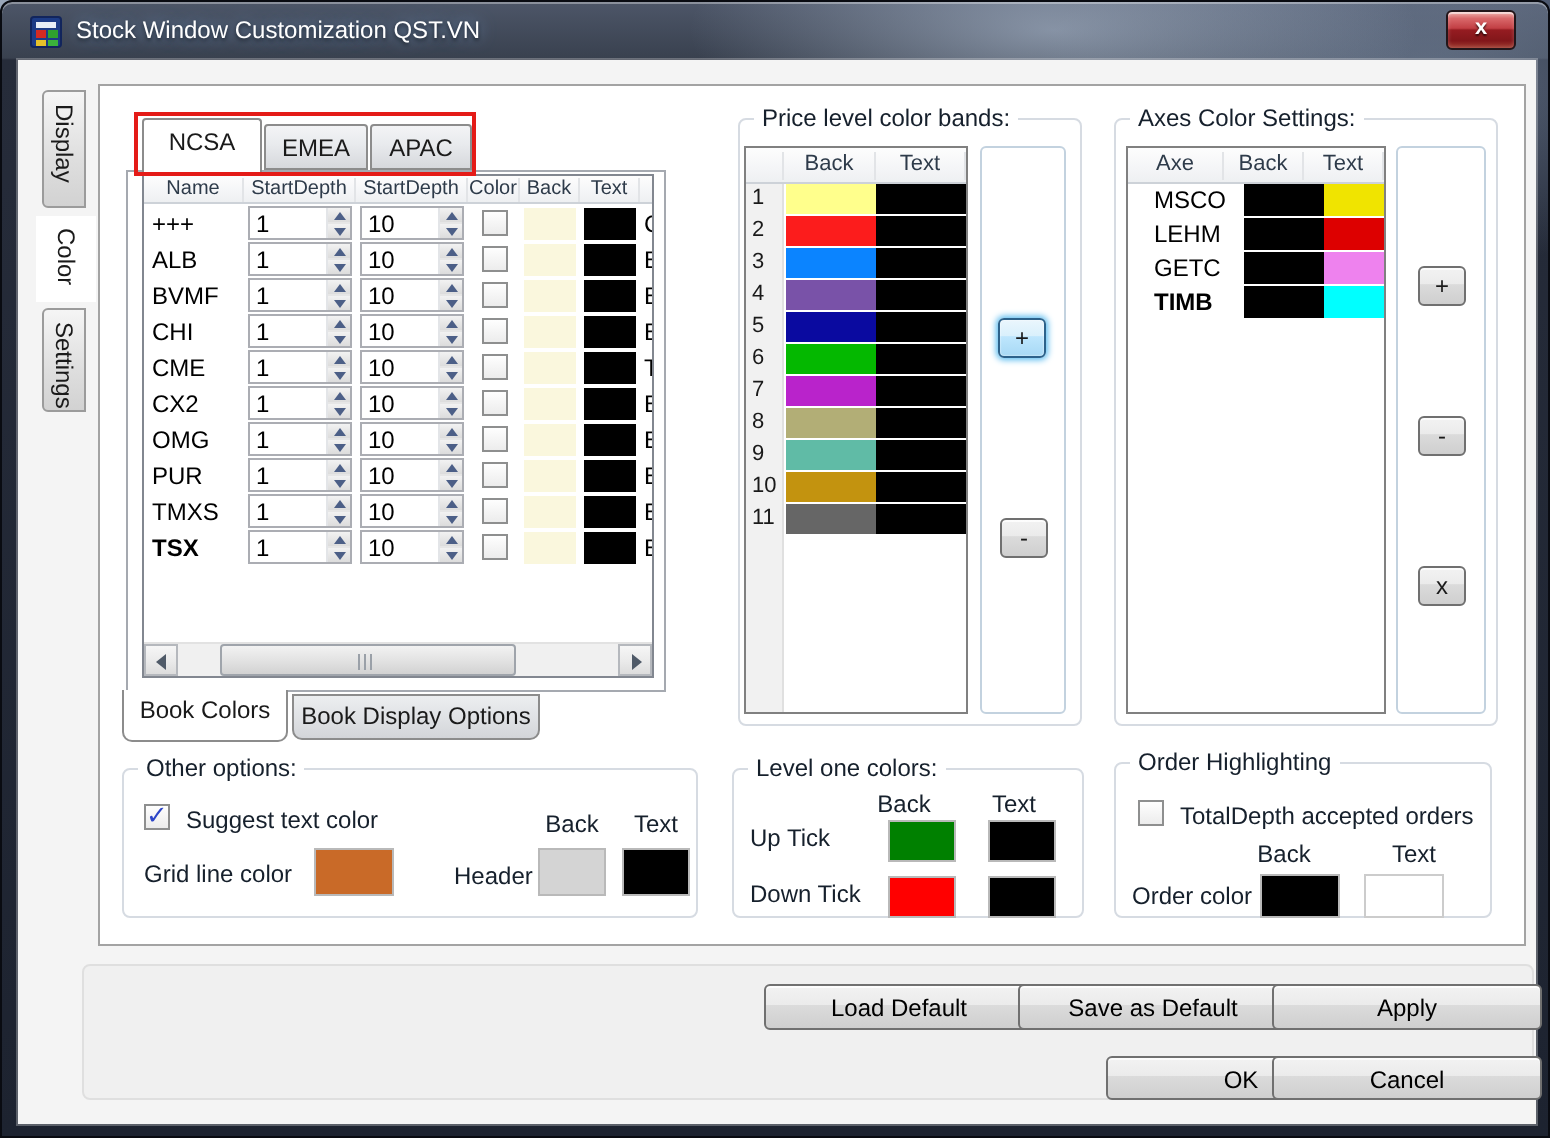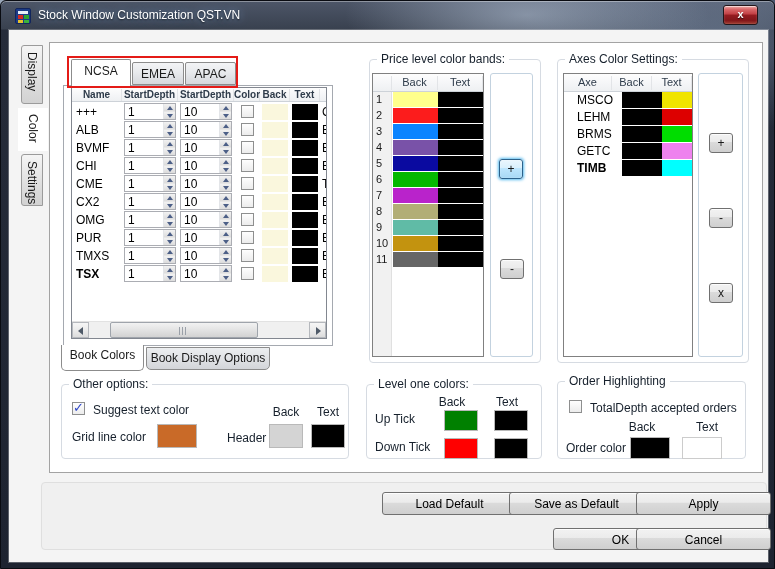--- a/index.html
+++ b/index.html
@@ -61,21 +61,21 @@
   .rtab .lbl { display:block; margin-top:4px; }
   .red-rect { position:absolute; border:2px solid #e41b17; z-index:4; pointer-events:none; }
 
   
   .book-group { position:absolute; left:54px; top:55px; width:270px; height:261px;
     border:1px solid #a5a9b0; background:#fff; z-index:1; }
   .book-table { position:absolute; left:7px; top:1px; width:256px; height:252px;
     border:1px solid #828790; background:#fff; overflow:hidden; }
   .bt-header { position:absolute; left:0; top:0; right:0; height:14px;
     background:linear-gradient(180deg,#fdfdfd,#f4f5f7 60%,#eef0f2);
-    border-bottom:1px solid #cdd2d8; font-size:10px; color:#2e3b4a;font-weight:bold; }
+    border-bottom:1px solid #cdd2d8; font-size:10px; color:#2e3b4a; }
   .bt-header span { position:absolute; top:1px; text-align:center; border-right:1px solid #e2e4e7; height:12px; }
   .bh-name  { left:0;   width:50px; }
   .bh-sd    { left:50px; width:56px; }
   .bh-td    { left:106px;width:56px; }
   .bh-color { left:162px;width:26px; }
   .bh-back  { left:188px;width:30px; }
   .bh-text  { left:218px;width:30px; }
   #book-rows { position:absolute; left:0; top:15px; right:0; }
   .brow { position:relative; height:18px; }
   .bc-name { position:absolute; left:4px; top:2px; width:46px; font-size:12px; color:#000;
@@ -622,25 +622,20 @@
             <span class="ar-axe">MSCO</span>
             <span class="ar-back" style="background: rgb(0, 0, 0);"></span>
             <span class="ar-text" style="background: rgb(240, 228, 0);"></span>
           </div>
           <div class="arow">
             <span class="ar-axe">LEHM</span>
             <span class="ar-back" style="background: rgb(0, 0, 0);"></span>
             <span class="ar-text" style="background: rgb(221, 0, 0);"></span>
           </div>
           <div class="arow">
-            <span class="ar-axe">BRMS</span>
-            <span class="ar-back" style="background: rgb(0, 0, 0);"></span>
-            <span class="ar-text" style="background: rgb(0, 221, 0);"></span>
-          </div>
-          <div class="arow">
             <span class="ar-axe">GETC</span>
             <span class="ar-back" style="background: rgb(0, 0, 0);"></span>
             <span class="ar-text" style="background: rgb(238, 130, 238);"></span>
           </div>
           <div class="arow">
             <span class="ar-axe bold">TIMB</span>
             <span class="ar-back" style="background: rgb(0, 0, 0);"></span>
             <span class="ar-text" style="background: rgb(0, 255, 255);"></span>
           </div>
         </div>

